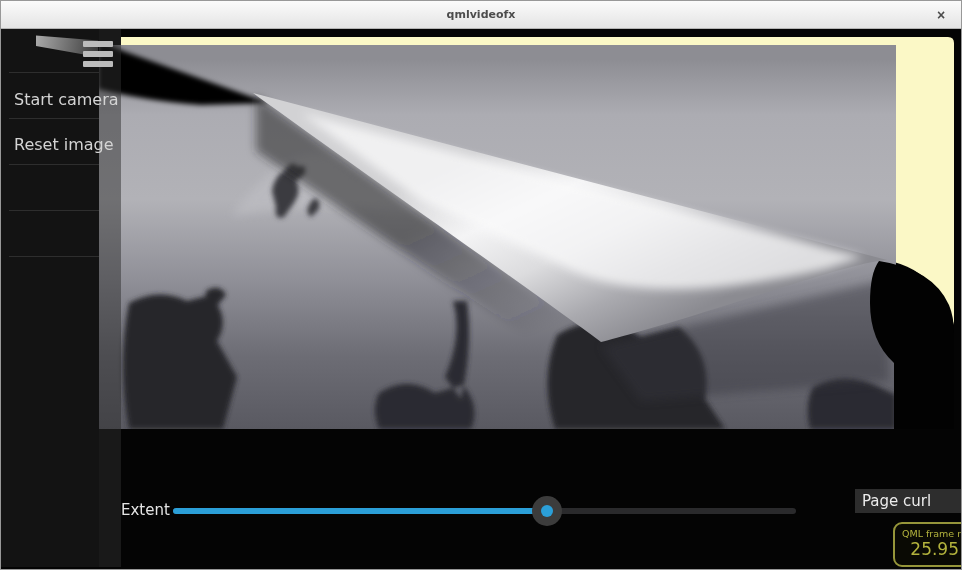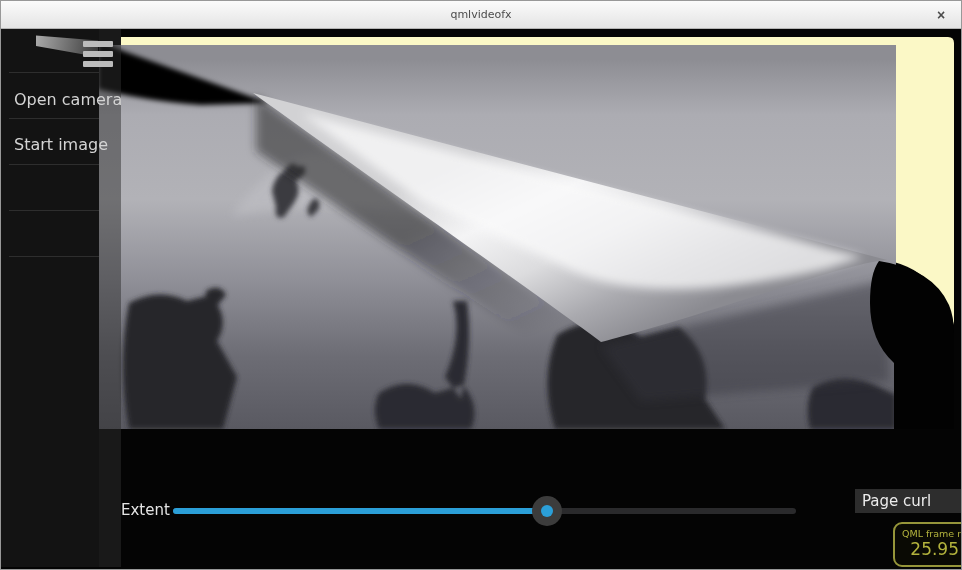--- a/index.html
+++ b/index.html
@@ -9,21 +9,21 @@
     border:1px solid #989898; background:#000; overflow:hidden;
   }
   
   .titlebar {
     position:absolute; left:0; top:0; width:960px; height:28px;
     background:linear-gradient(#fbfbfb,#e4e4e4);
     border-bottom:1px solid #b4b4b4;
   }
   .titlebar .title {
     display:block; text-align:center; line-height:28px;
-    font-size:11px; font-weight:normal; color:#4c4c4c;
+    font-size:11px; font-weight:bold; color:#4c4c4c;
   }
   .close-btn {
     position:absolute; right:8px; top:0; width:24px; height:28px;
     border:none; background:transparent; color:#4c4c4c;
     font-size:14px; font-weight:bold; line-height:28px; cursor:default;
   }
   
   .scene { position:absolute; left:0; top:28px; }
   
   .sidebar {
@@ -156,23 +156,23 @@
   <div class="sidebar-fade"></div>
   <div class="menu-wedge"></div>
 
   <button class="hamburger">
     <span class="bar"></span>
     <span class="bar"></span>
     <span class="bar"></span>
   </button>
 
   <div class="divider" style="top:71px"></div>
-  <div class="sidebar-item" style="top:88px">Open camera</div>
+  <div class="sidebar-item" style="top:88px">Start camera</div>
   <div class="divider" style="top:117px"></div>
-  <div class="sidebar-item" style="top:133px">Start image</div>
+  <div class="sidebar-item" style="top:133px">Reset image</div>
   <div class="divider" style="top:163px"></div>
   <div class="divider" style="top:209px"></div>
   <div class="divider" style="top:255px"></div>
 
   <div class="extent-label">Extent</div>
   <div class="slider-track">
     <div class="slider-fill"></div>
   </div>
   <div class="slider-handle">
     <div class="dot"></div>

